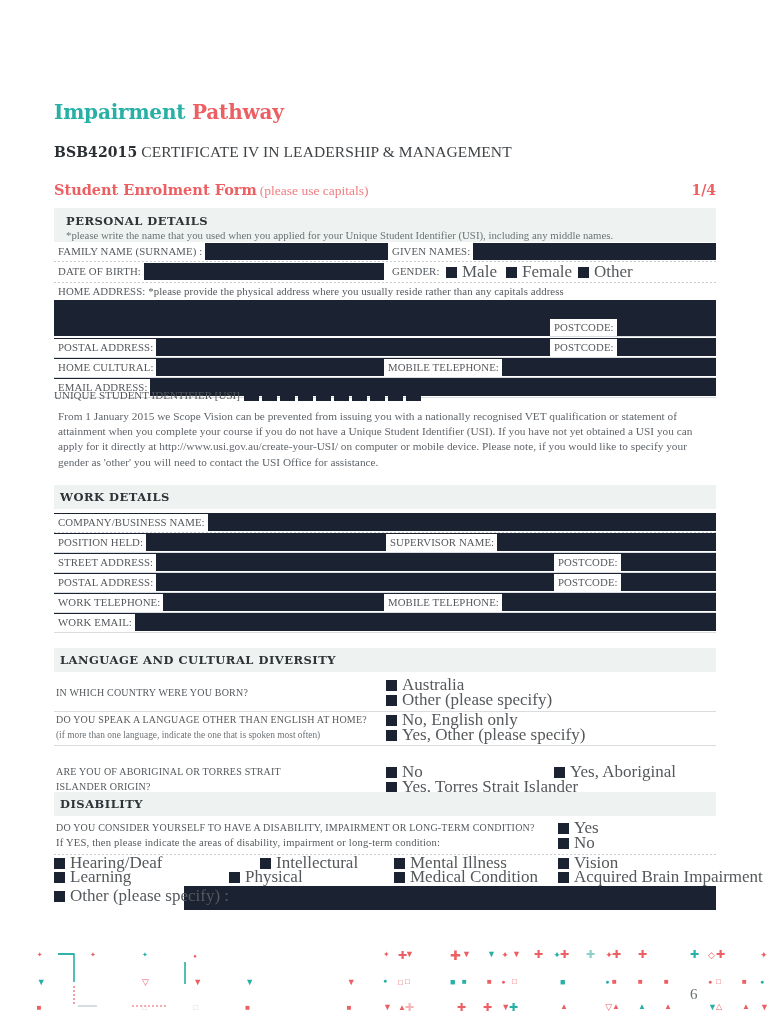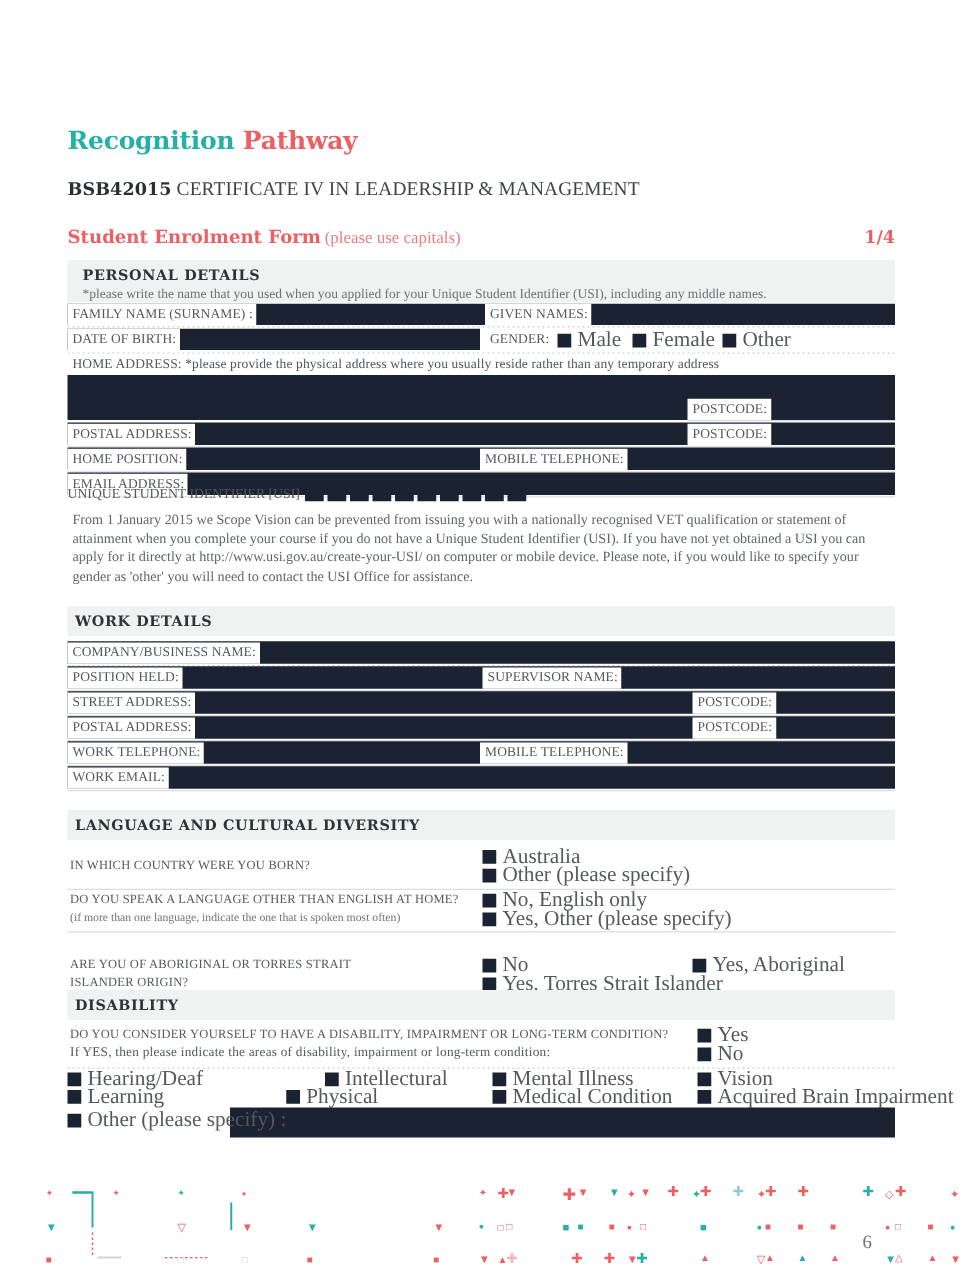--- a/index.html
+++ b/index.html
@@ -55,21 +55,21 @@
   .gl{position:absolute;font-size:9px;line-height:9px;}
   .pageno{position:absolute;font-family:"Liberation Serif",serif;font-size:15px;color:#6a6f73;}
 </style>
 </head>
 <body>
 
 <div class="page">
 
   <div class="hdr">
     <div class="brand">
-      <span class="b1">Recognition</span>
+      <span class="b1">Impairment</span>
       <span class="b2">Pathway</span>
     </div>
     <div class="course">
       <b>BSB42015</b>
       <span>CERTIFICATE IV IN LEADERSHIP &amp; MANAGEMENT</span>
     </div>
   </div>
 
   <div class="seftitle">
     <div>
@@ -102,39 +102,39 @@
       <div class="opt" style="left:452px;top:2px;">
         <span class="cb cbx"></span><span>Female</span>
       </div>
       <div class="opt" style="left:524px;top:2px;">
         <span class="cb cbx"></span><span>Other</span>
       </div>
       <div class="hrdot" style="left:0;top:19px;width:662px;"></div>
     </div>
 
     <div class="row" style="height:16px;margin-top:1px;">
-      <div class="lbl" style="left:0;top:-1px;">HOME ADDRESS: *please provide the physical address where you usually reside rather than any temporary address</div>
+      <div class="lbl" style="left:0;top:-1px;">HOME ADDRESS: *please provide the physical address where you usually reside rather than any capitals address</div>
     </div>
 
     <div class="row" style="height:38px;">
       <div class="fill" style="left:0;top:0;width:662px;height:36px;"></div>
       <div class="lbl" style="left:496px;top:19px;">POSTCODE:</div>
       <div class="hr" style="left:496px;top:36px;width:166px;"></div>
     </div>
 
     <div class="row" style="height:20px;">
       <div class="fill" style="left:0;top:0;width:662px;height:18px;"></div>
       <div class="lbl" style="left:0;top:1px;">POSTAL ADDRESS:</div>
       <div class="lbl" style="left:496px;top:1px;">POSTCODE:</div>
       <div class="hr" style="left:0;top:19px;width:662px;"></div>
     </div>
 
     <div class="row" style="height:20px;">
       <div class="fill" style="left:0;top:0;width:662px;height:18px;"></div>
-      <div class="lbl" style="left:0;top:1px;">HOME POSITION:</div>
+      <div class="lbl" style="left:0;top:1px;">HOME CULTURAL:</div>
       <div class="lbl" style="left:330px;top:1px;">MOBILE TELEPHONE:</div>
       <div class="hr" style="left:0;top:19px;width:662px;"></div>
     </div>
 
     <div class="row" style="height:20px;">
       <div class="fill" style="left:0;top:0;width:662px;height:18px;"></div>
       <div class="lbl" style="left:0;top:1px;">EMAIL ADDRESS:</div>
       <div class="hr" style="left:0;top:19px;width:662px;"></div>
     </div>
   </div>

